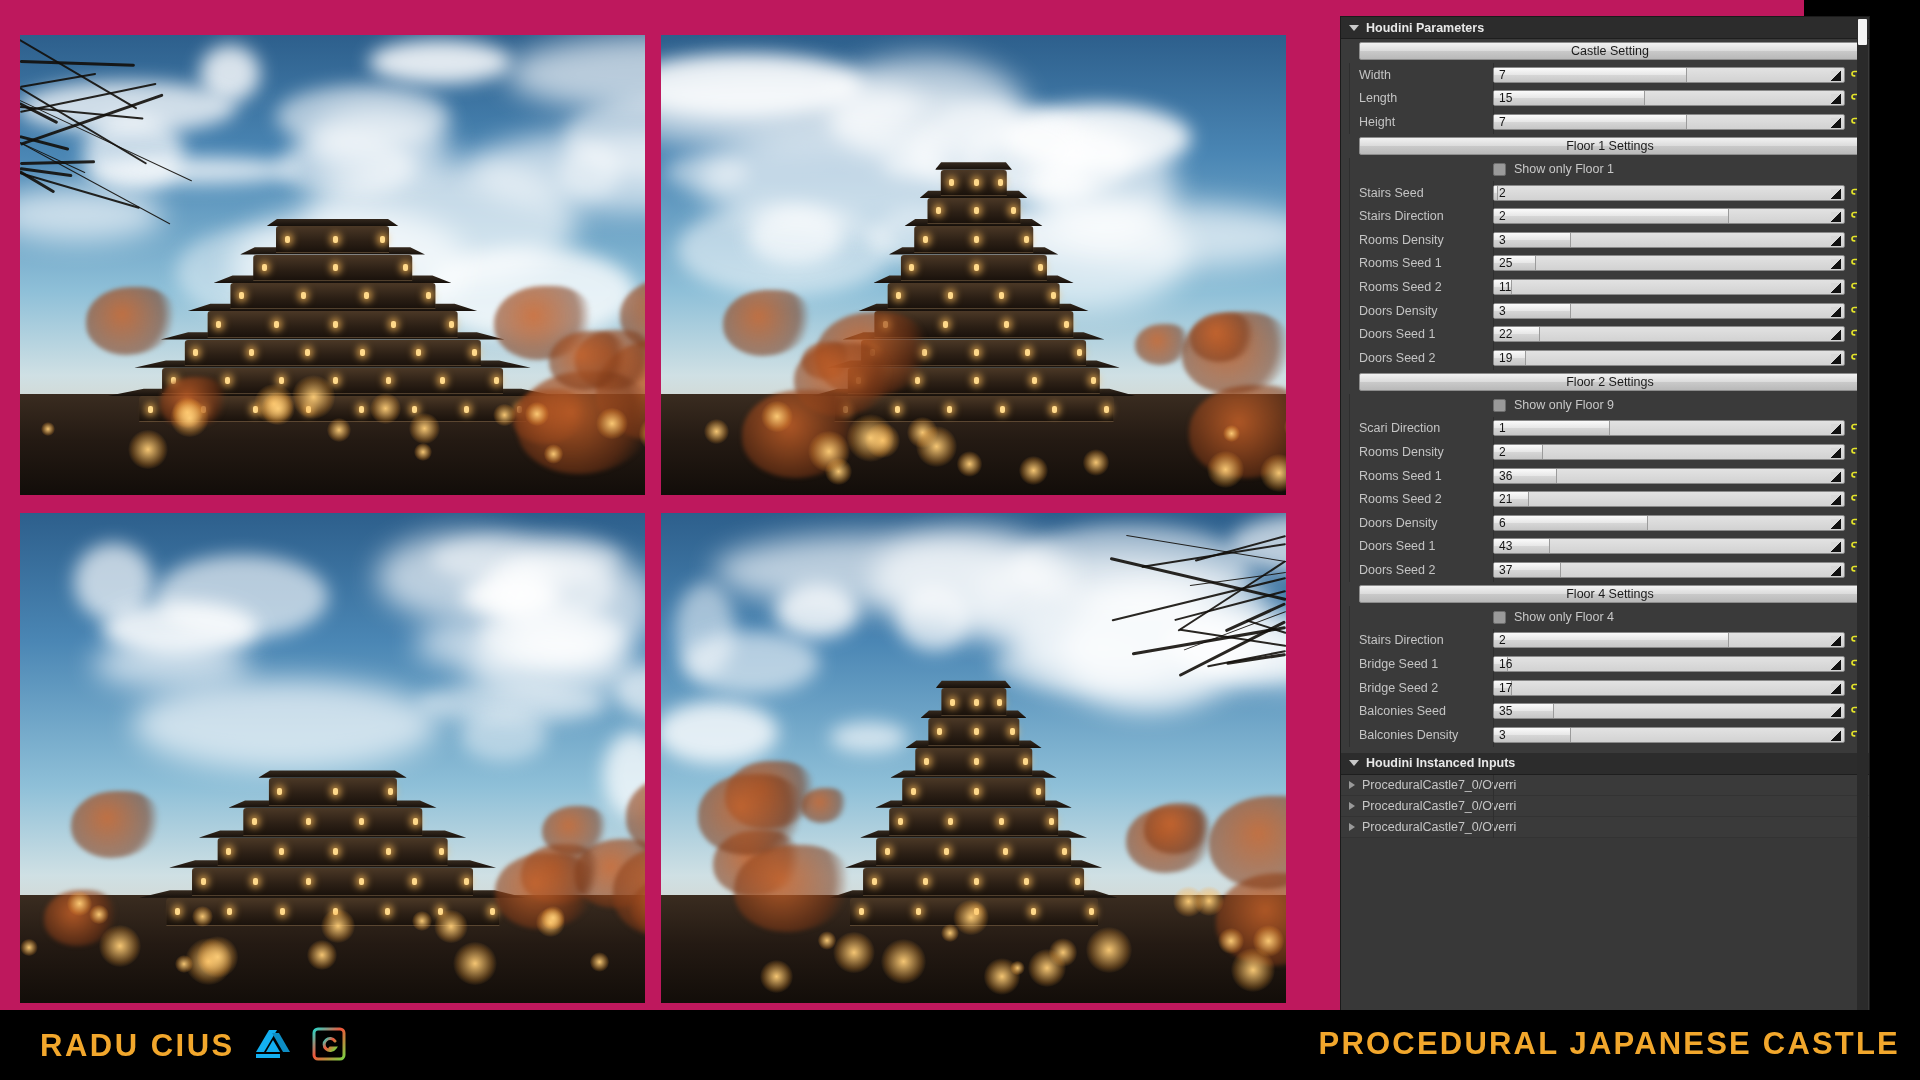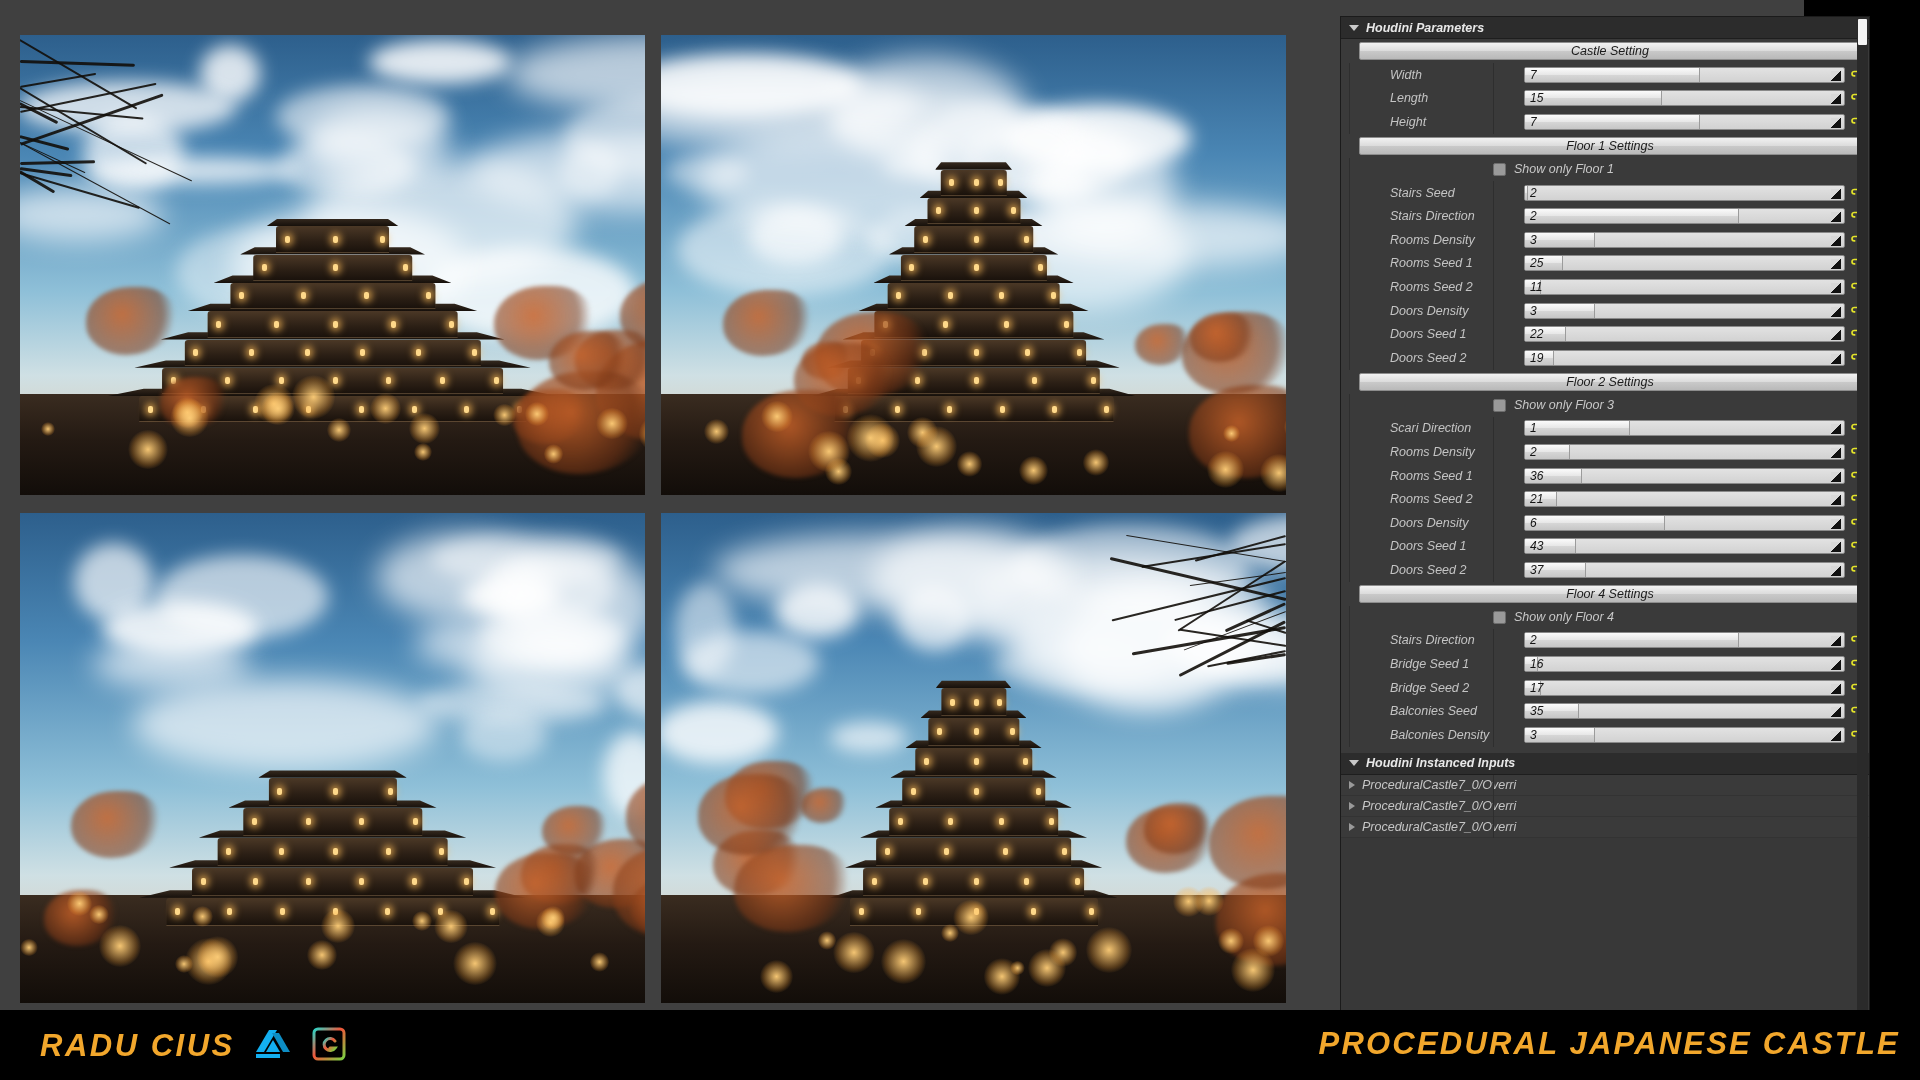--- a/index.html
+++ b/index.html
@@ -1,20 +1,20 @@
 <!DOCTYPE html>
 <html><head>
 <meta charset="utf-8">
 <style>
   * { box-sizing: border-box; margin:0; padding:0; }
   html,body { width:1920px; height:1080px; overflow:hidden; background:#000; }
   body { font-family:"Liberation Sans", sans-serif; }
 
   
-  #root { position:relative; width:1804px; height:1080px; background:#404040;font-style:italic; }
+  #root { position:relative; width:1804px; height:1080px; background:#be185d; }
 
   
   #shots { position:absolute; left:20px; top:35px; width:1270px; height:940px; }
   .shot { position:absolute; overflow:hidden; }
   .shot-a { left:0;    top:0;   width:625px; height:460px; }
   .shot-b { left:641px;top:0;   width:625px; height:460px; }
   .shot-c { left:0;    top:478px;width:625px; height:490px; }
   .shot-d { left:641px;top:478px;width:625px; height:490px; }
 
   
@@ -57,21 +57,21 @@
            font-size:12px; color:#c8c8c8; }
   .section-head { height:22px; background:#2c2c2c; border-bottom:1px solid #1e1e1e;
                   display:flex; align-items:center; gap:7px; padding-left:8px;
                   color:#e8e8e8; font-weight:bold; font-size:12.5px; }
   .tri { width:0;height:0; border-left:5px solid transparent; border-right:5px solid transparent;
          border-top:6px solid #c9c9c9; }
   .tri-r { width:0;height:0; border-top:4.5px solid transparent; border-bottom:4.5px solid transparent;
            border-left:6px solid #9a9a9a; }
 
   .body { background:#3a3a3a; }
-  .row { display:flex; align-items:center; height:23.6px; position:relative;padding-left:31px; }
+  .row { display:flex; align-items:center; height:23.6px; position:relative; }
   .row .lbl { width:152px; padding-left:18px; color:#c4c4c4; font-size:12.5px; white-space:nowrap; }
   .row .ctl { flex:1; display:flex; align-items:center; gap:5px; padding-right:7px; }
 
   .divider { position:absolute; left:152px; top:0; bottom:0; width:1px; background:#2e2e2e; }
   .grp { position:relative; }
   .grp-rail { position:absolute; left:8px; top:0; bottom:0; width:1px; background:#2e2e2e; }
 
   
   .barbtn { margin:3px 8px 3px 18px; height:18px; flex:1;
             background:linear-gradient(180deg,#f2f2f2 0%,#dcdcdc 48%,#c9c9c9 52%,#b9b9b9 100%);
@@ -736,21 +736,21 @@
   </div>
         </div>
         <div class="barrow">
     <div class="barbtn">Floor 2 Settings</div>
   </div>
         <div class="grp">
           <div class="grp-rail"></div>
           <div class="chkrow">
     <div class="chkpad"></div>
     <div class="chkbox"></div>
-    <div class="chklbl">Show only Floor 3</div>
+    <div class="chklbl">Show only Floor 9</div>
   </div>
           <div class="row">
     <div class="divider"></div>
     <div class="lbl">Scari Direction</div>
     <div class="ctl">
       <div class="slider">
         <div class="fill" style="width:33%"></div>
         <div class="val">1</div>
         <div class="expand"></div>
       </div>

